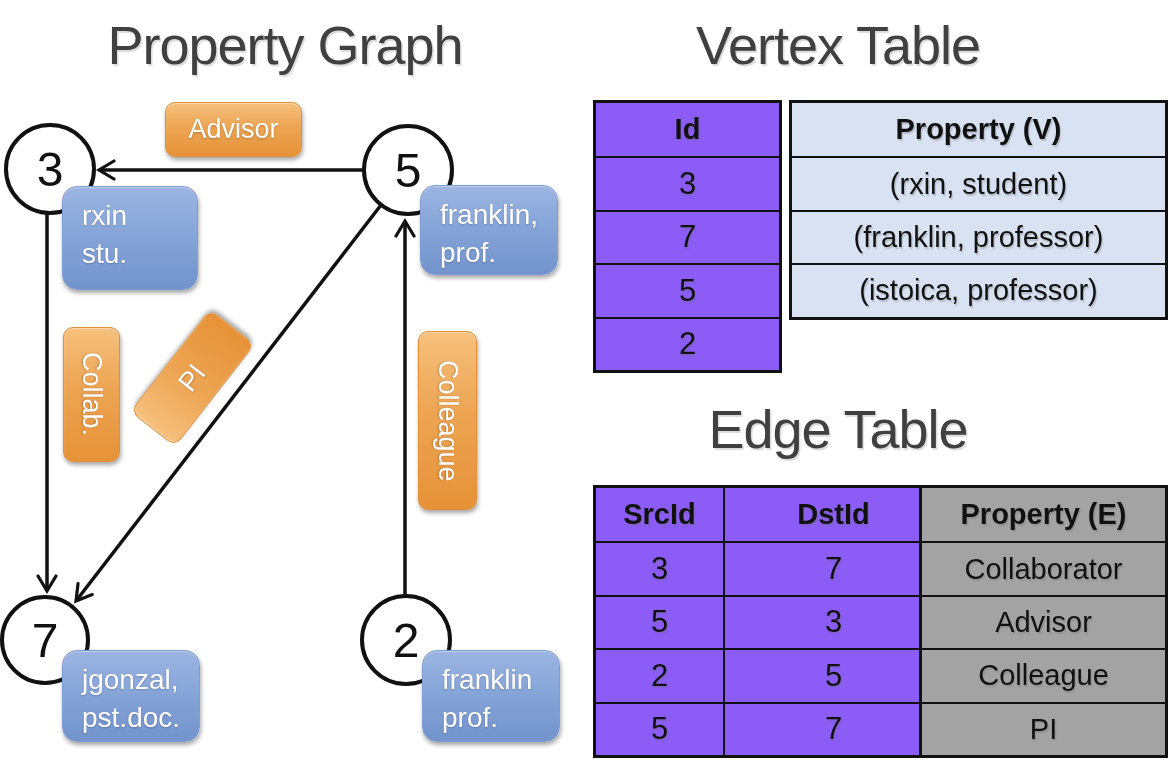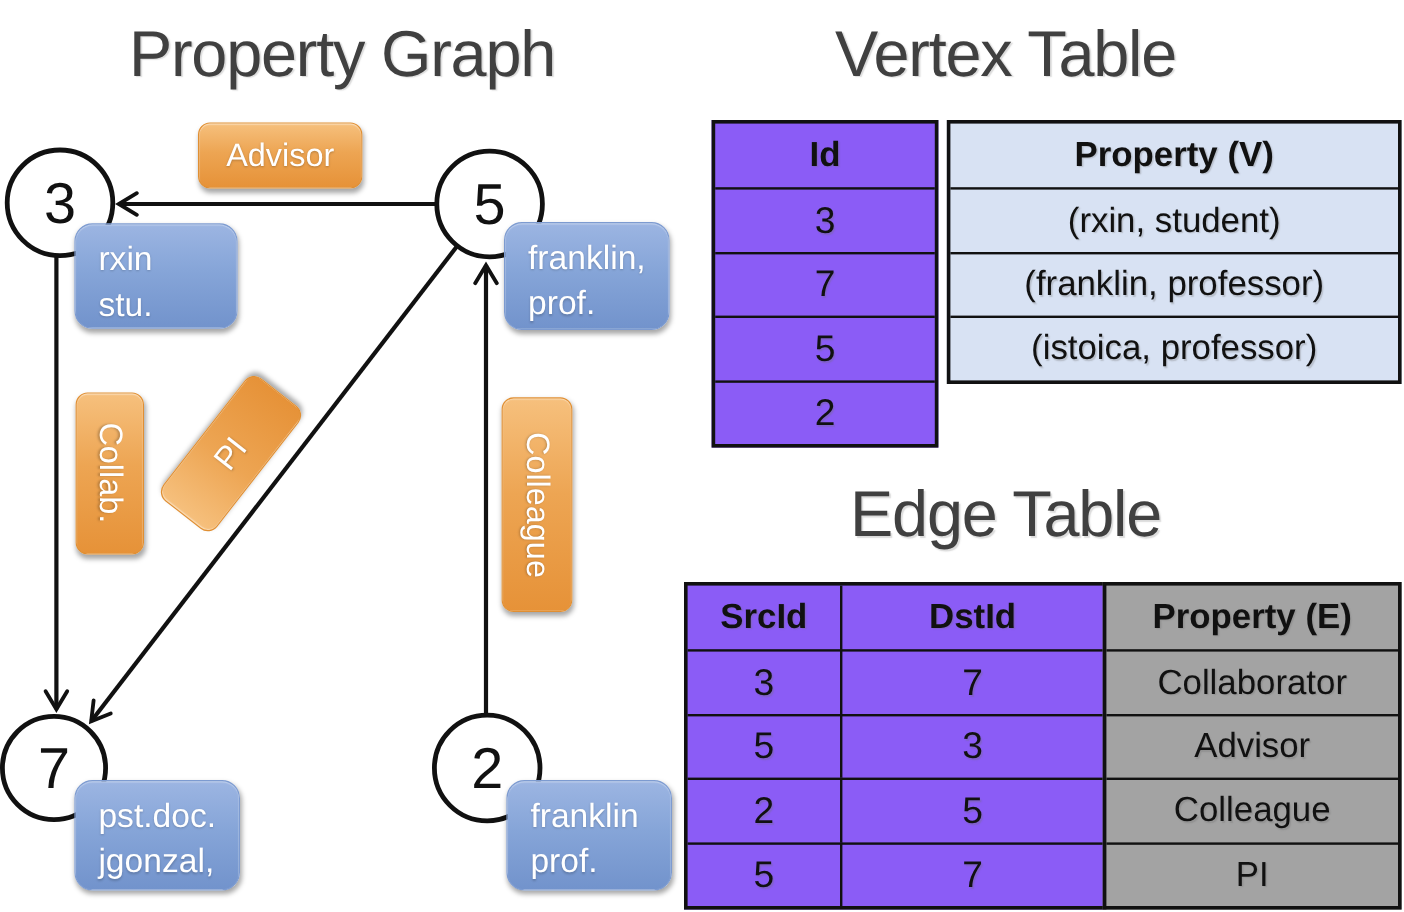--- a/index.html
+++ b/index.html
@@ -117,33 +117,33 @@
   </svg>
 
   <div class="orange-label" style="left:165px; top:102px; width:137px; height:55px;">Advisor</div>
 
   <div class="orange-label vertical" style="left:63px; top:327px; width:57px; height:135px;">Collab.</div>
 
   <div class="orange-label vertical" style="left:164px; top:313px; width:57px; height:130px; transform:rotate(-142deg);">PI</div>
 
   <div class="orange-label vertical" style="left:418px; top:331px; width:59px; height:179px;">Colleague</div>
 
-  <div class="blue-label" style="left:62px; top:186px; width:136px; height:88px;">
+  <div class="blue-label" style="left:62px; top:186px; width:136px; height:104px;">
     <div>rxin</div>
     <div>stu.</div>
   </div>
 
   <div class="blue-label" style="left:420px; top:185px; width:138px; height:90px;">
     <div>franklin,</div>
     <div>prof.</div>
   </div>
 
   <div class="blue-label" style="left:62px; top:650px; width:138px; height:92px;">
+    <div>jgonzal,</div>
     <div>pst.doc.</div>
-    <div>jgonzal,</div>
   </div>
 
   <div class="blue-label" style="left:422px; top:650px; width:138px; height:92px;">
     <div>franklin</div>
     <div>prof.</div>
   </div>
 
   <div class="section-title" style="left:598px; top:14px; width:480px;">Vertex Table</div>
 
   <div class="col-table" style="left:593px; top:100px; width:189px;">
@@ -156,21 +156,21 @@
 
   <div class="col-table bluecol" style="left:789px; top:100px; width:379px;">
     <div class="cell th">Property (V)</div>
     <div class="cell">(rxin, student)</div>
     <div class="cell">(franklin, professor)</div>
     <div class="cell">(istoica, professor)</div>
   </div>
 
   <div class="section-title" style="left:598px; top:398px; width:480px;">Edge Table</div>
 
-  <div class="col-table duo" style="left:570px; top:485px; width:352px;">
+  <div class="col-table duo" style="left:593px; top:485px; width:352px;">
     <div class="cell th">SrcId</div>
     <div class="cell th">DstId</div>
     <div class="cell">3</div>
     <div class="cell">7</div>
     <div class="cell">5</div>
     <div class="cell">3</div>
     <div class="cell">2</div>
     <div class="cell">5</div>
     <div class="cell">5</div>
     <div class="cell">7</div>

